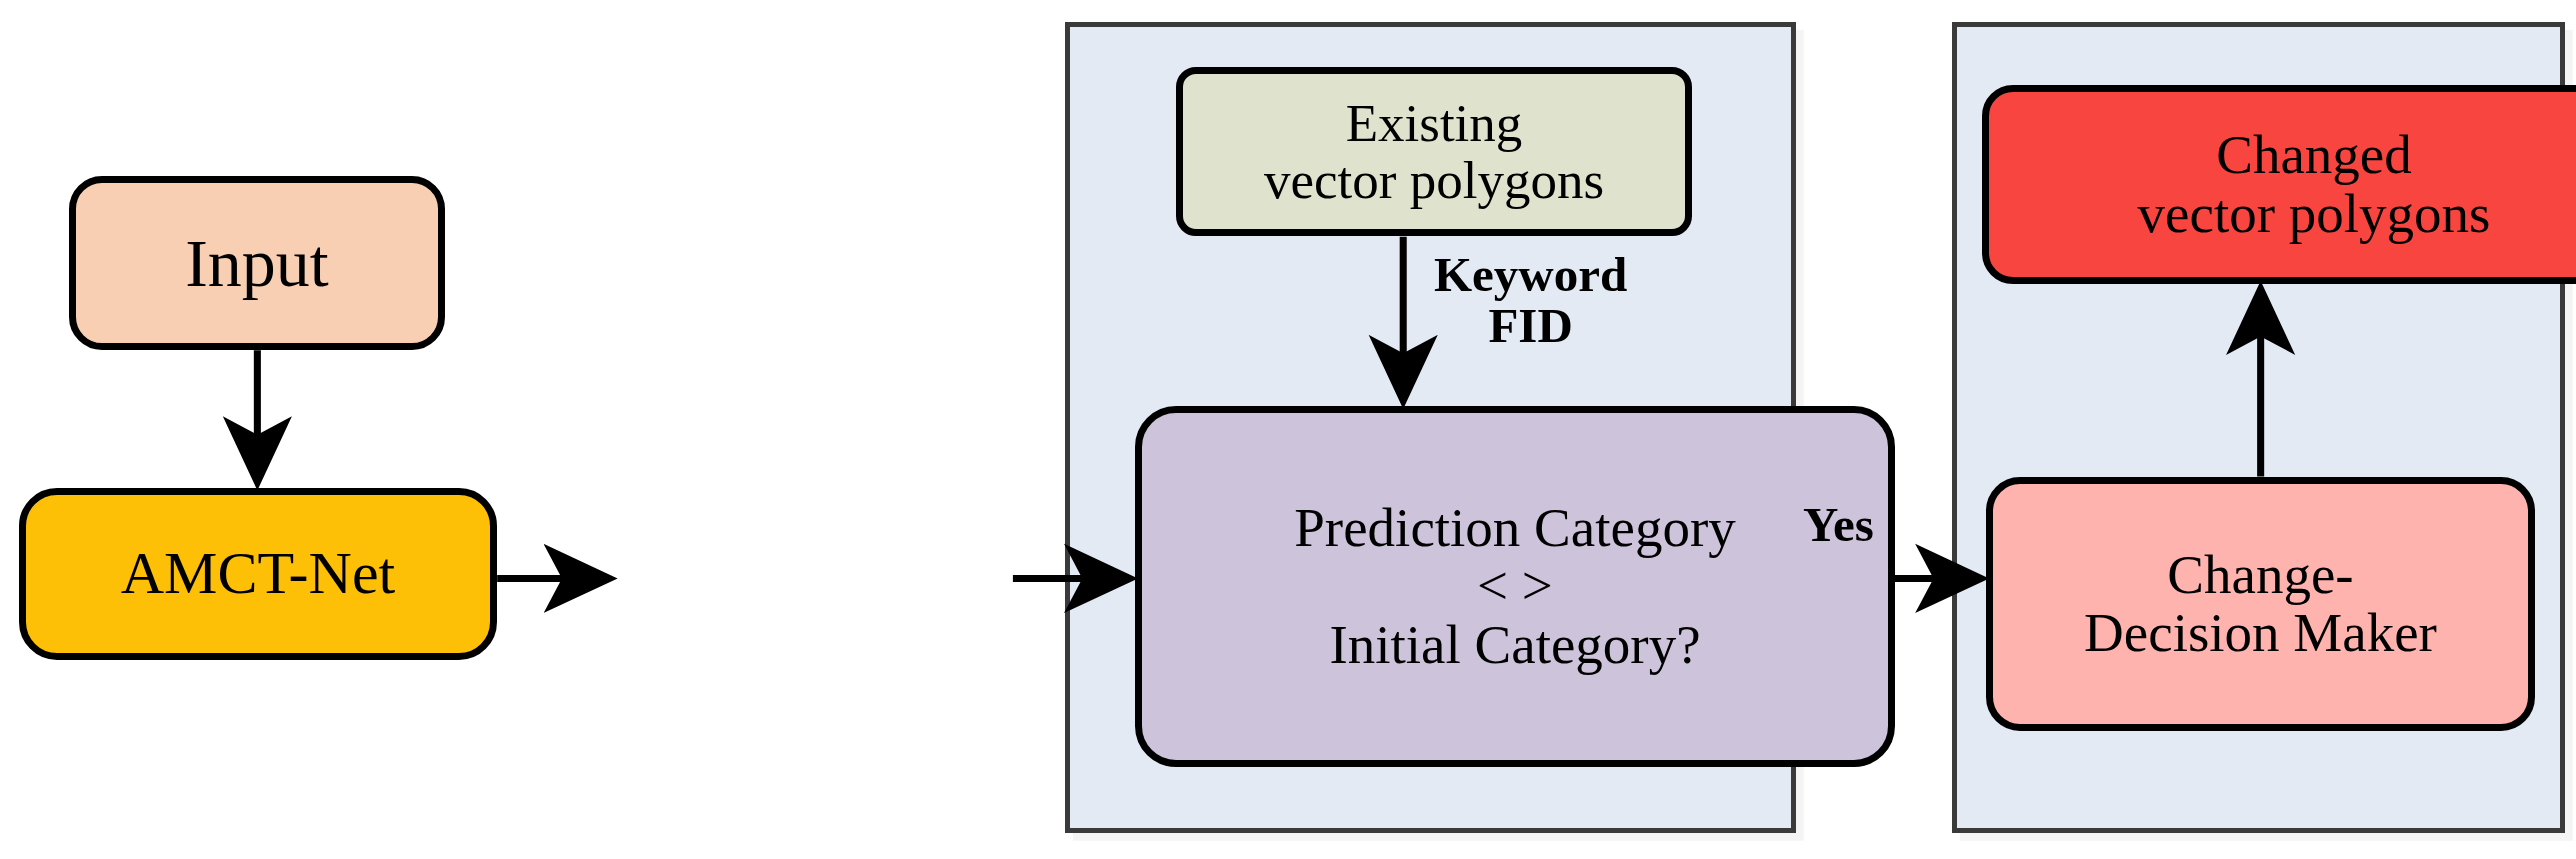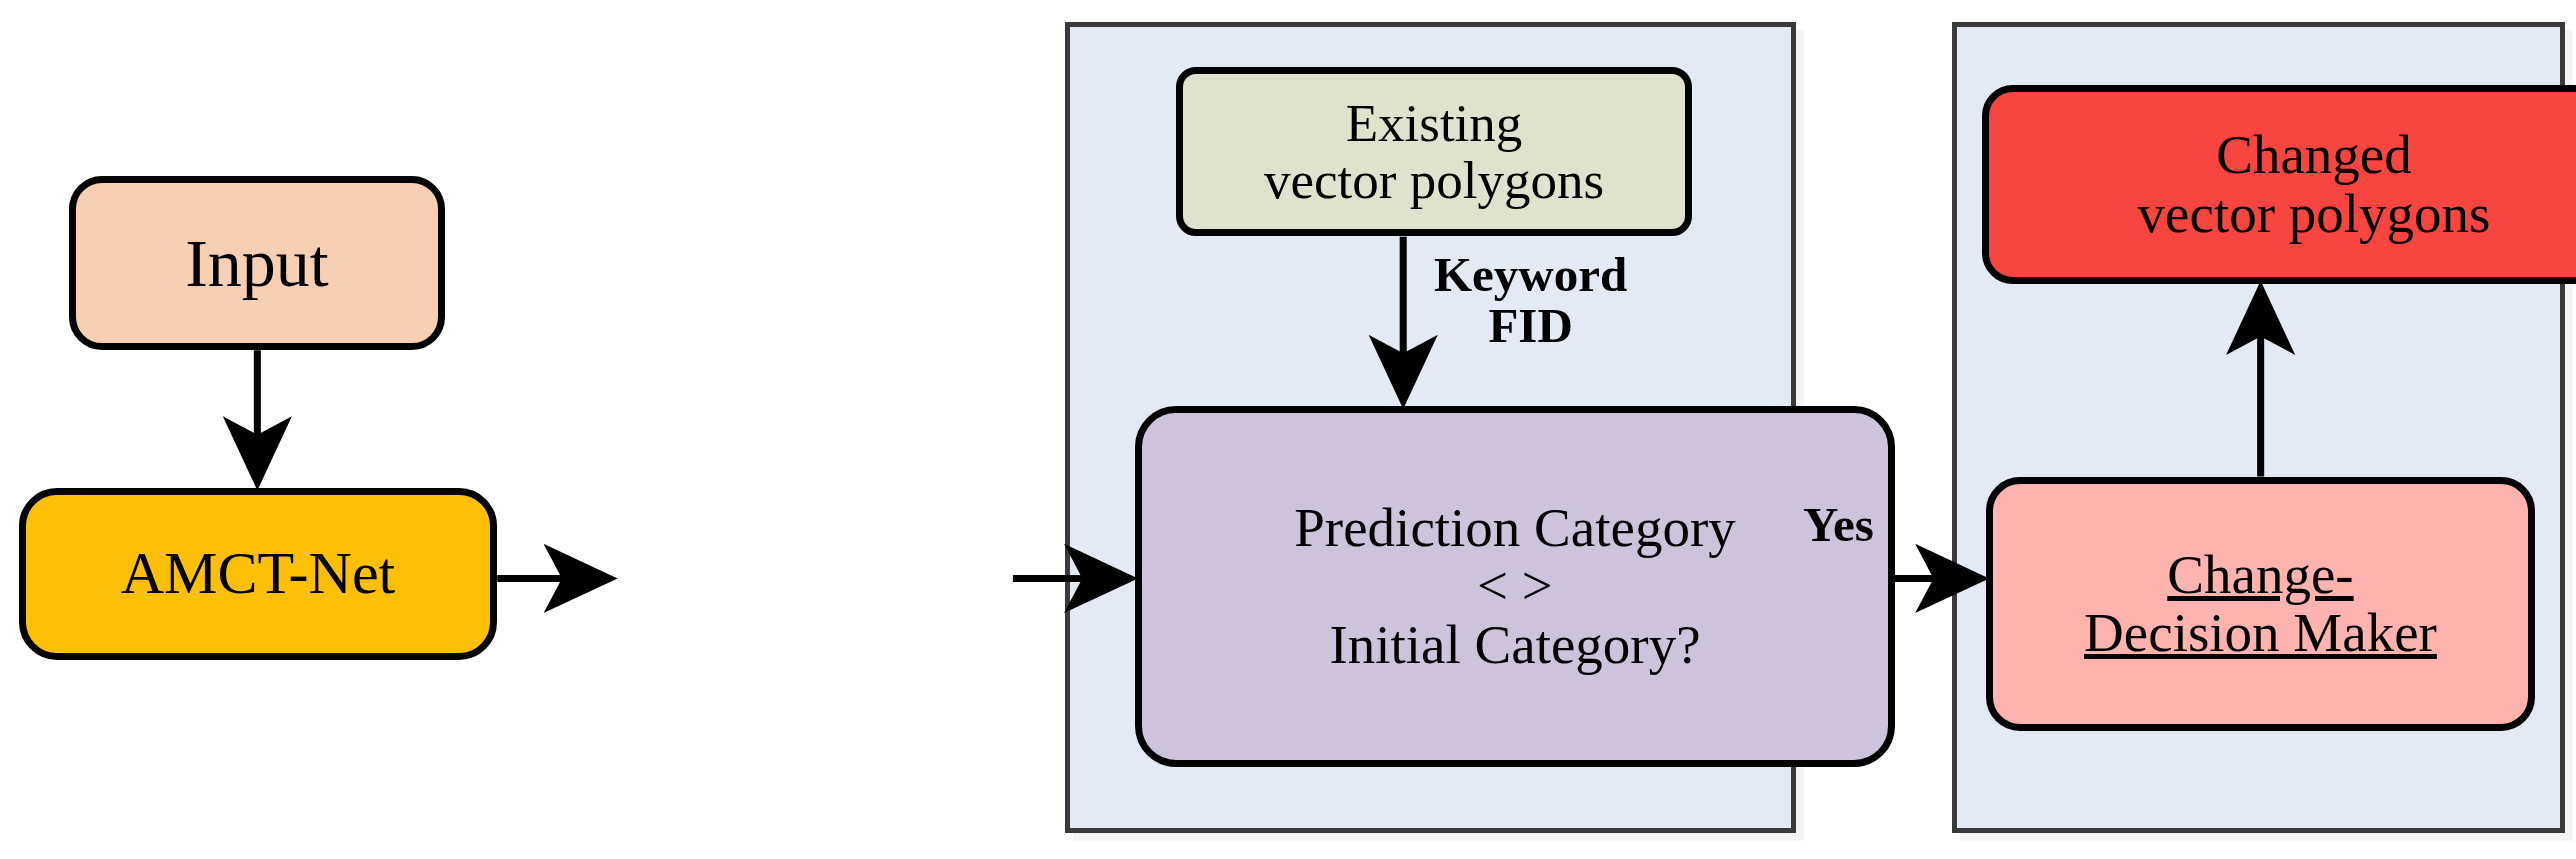--- a/index.html
+++ b/index.html
@@ -12,21 +12,21 @@
   .node{position:absolute;box-sizing:border-box;border:7px solid #000;display:flex;
         align-items:center;justify-content:center;text-align:center;line-height:1.06;color:#000;}
   .node span{display:block;white-space:pre-line;}
 
   #node-input       {left:69px;  top:176px;  width:376px; height:174px; background:#f9cfb4; border-radius:33px; font-size:68px;}
   #node-amct        {left:19px;  top:488px;  width:478px; height:172px; background:#fdc006; border-radius:38px; font-size:60px;}
   #node-predresults {left:615px; top:494px;  width:398px; height:169px; background:#c2d6e8; border-radius:34px; font-size:55px;}
   #node-existing    {left:1176px;top:67px;   width:516px; height:169px; background:#dfe2cc; border-radius:20px; font-size:53px;}
   #node-predcat     {left:1135px;top:406px;  width:760px; height:361px; background:#cdc3da; border-radius:41px; font-size:55px;}
   #node-changed     {left:1982px;top:85px;  width:664px; height:199px; background:#f9453f; border-radius:31px; font-size:55px;}
-  #node-decision    {left:1986px;top:477px;  width:549px; height:254px; background:#ffb3af; border-radius:34px; font-size:55px;text-decoration:underline;}
+  #node-decision    {left:1986px;top:477px;  width:549px; height:254px; background:#ffb3af; border-radius:34px; font-size:55px;}
 
   #panel-left  {left:1065px;top:22px;width:731px;height:811px;}
   #panel-right {left:1952px;top:22px;width:613px;height:811px;}
 
   .edge-label{position:absolute;font-weight:bold;color:#000;line-height:1.05;text-align:center;white-space:pre-line;}
   #label-keyword{left:1405px;top:249px;font-size:49px;margin-left:29px;}
   #label-yes    {left:1803px;top:499px;font-size:49px;}
 
   svg#wires{position:absolute;left:0;top:0;width:2576px;height:859px;pointer-events:none;}
 </style>

